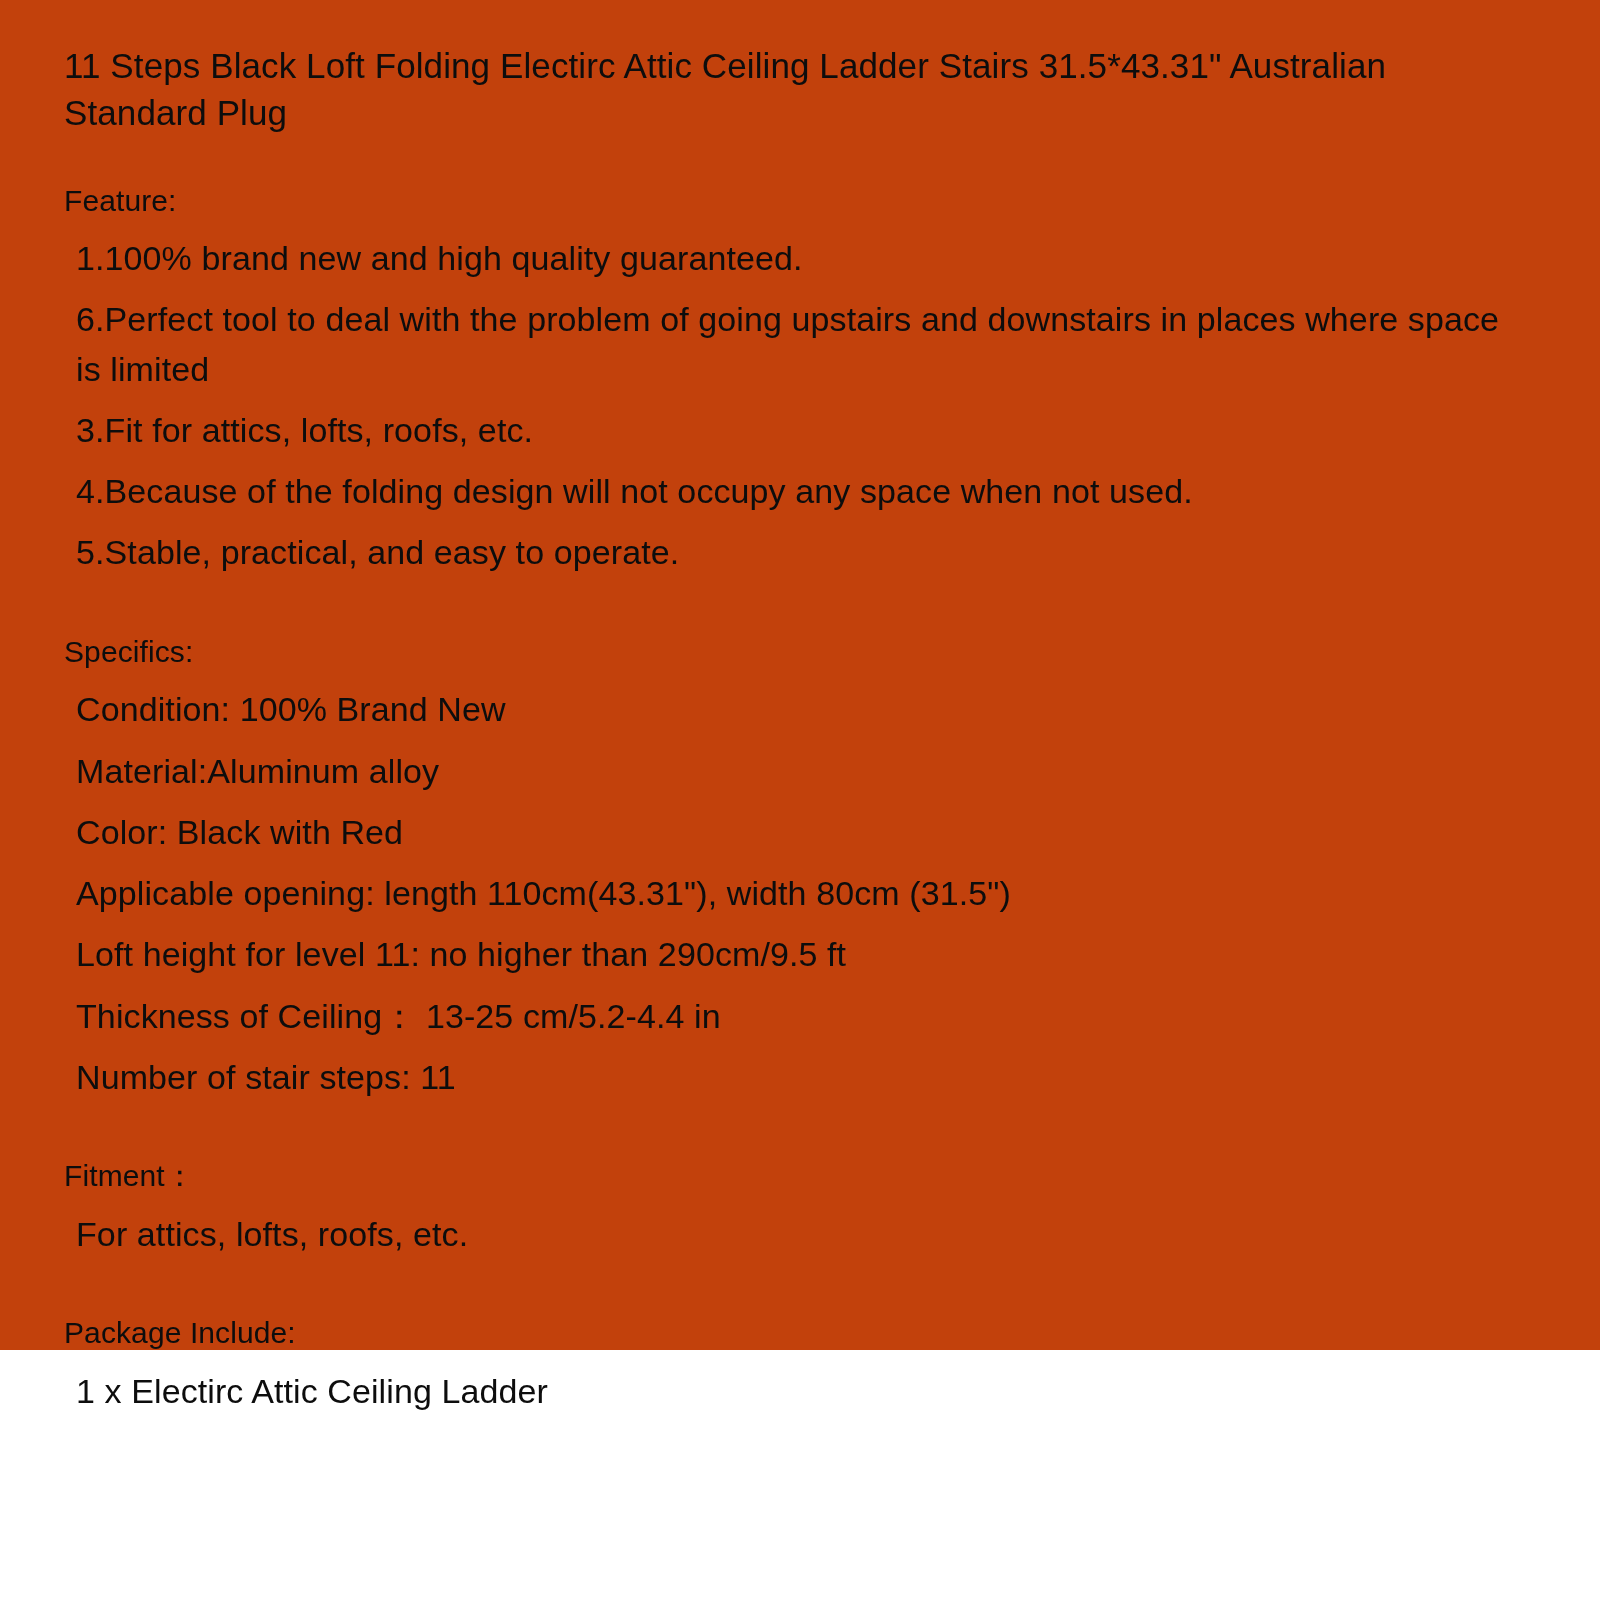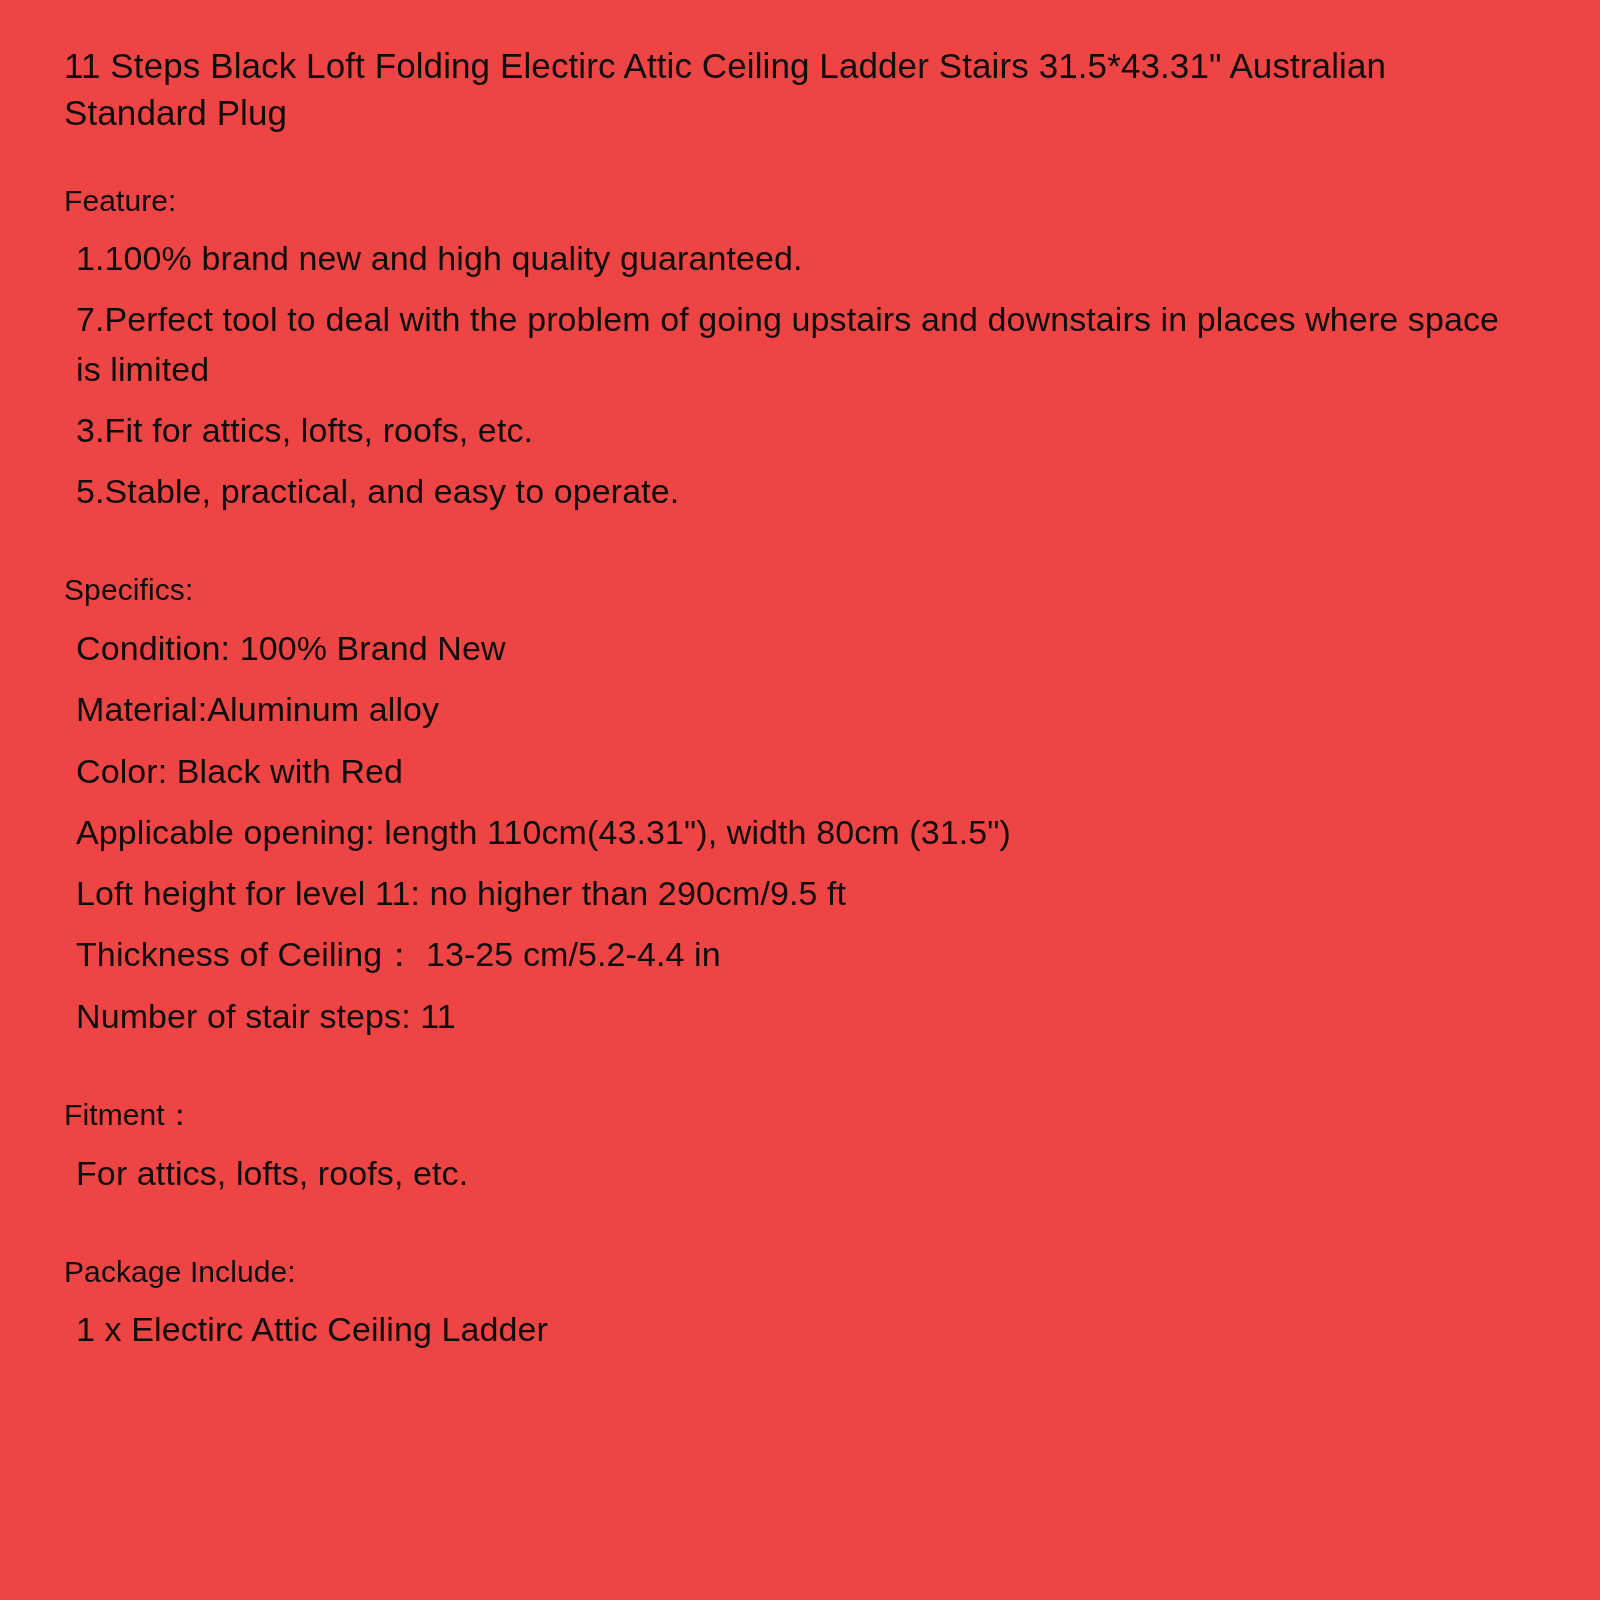--- a/index.html
+++ b/index.html
@@ -10,23 +10,23 @@
   body {
     width: 1600px;
     height: 1600px;
     font-family: "Liberation Sans", sans-serif;
     color: #0d0d0d;
     overflow: hidden;
   }
   .page {
     box-sizing: border-box;
     width: 1600px;
-    height: 1600px;
+    height: 1350px;
     padding: 42px 64px 0 64px;
-    background: #ef4444;
+    background: #c2410c;
   }
   .title {
     font-size: 35px;
     line-height: 1.35;
     font-weight: 400;
     letter-spacing: 0.1px;
     margin: 0 0 0 0;
     max-width: 1430px;
   }
   .spacer-lg { height: 42px; }
@@ -52,22 +52,23 @@
 
 <div class="page">
 
   <h1 class="title">11 Steps Black Loft Folding Electirc Attic Ceiling Ladder Stairs 31.5*43.31" Australian Standard Plug</h1>
 
   <div class="spacer-lg"></div>
 
   <div class="block">
     <p class="heading">Feature:</p>
     <p class="line">1.100% brand new and high quality guaranteed.</p>
-    <p class="line">7.Perfect tool to deal with the problem of going upstairs and downstairs in places where space is limited</p>
+    <p class="line">6.Perfect tool to deal with the problem of going upstairs and downstairs in places where space is limited</p>
     <p class="line">3.Fit for attics, lofts, roofs, etc.</p>
+    <p class="line">4.Because of the folding design will not occupy any space when not used.</p>
     <p class="line">5.Stable, practical, and easy to operate.</p>
   </div>
 
   <div class="spacer-md"></div>
 
   <div class="block">
     <p class="heading">Specifics:</p>
     <p class="line">Condition: 100% Brand New</p>
     <p class="line">Material:Aluminum alloy</p>
     <p class="line">Color: Black with Red</p>

